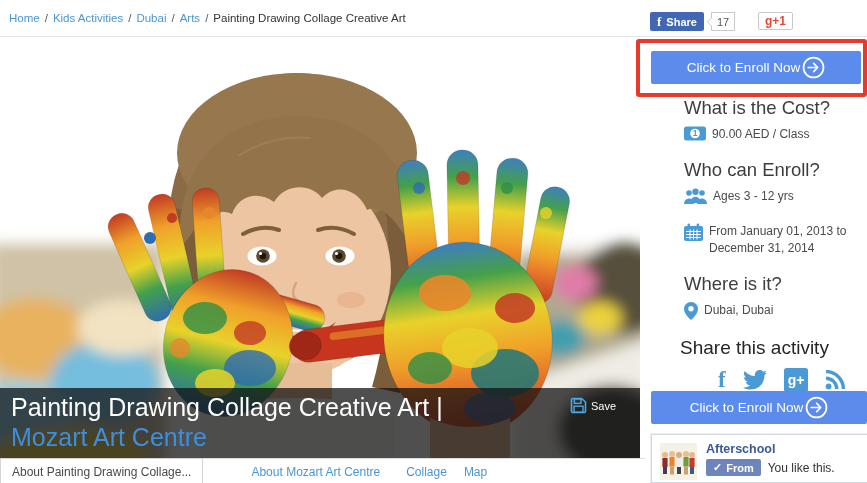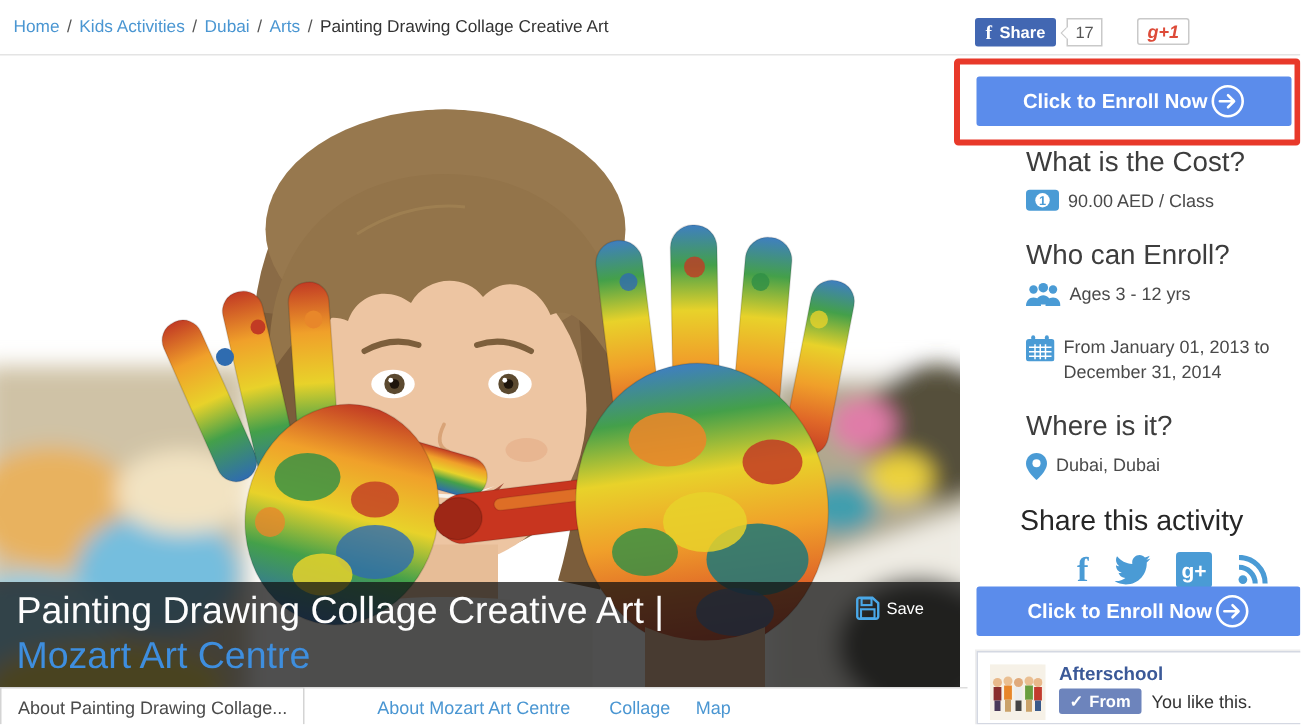--- a/index.html
+++ b/index.html
@@ -20,21 +20,21 @@
   .fbshare-btn { background:#4267b2; color:#fff; font-size:11px; font-weight:bold;
                  height:19px; display:flex; align-items:center; gap:5px; padding:0 7px; border-radius:2px; }
   .fbshare-f { font-size:13px; font-weight:bold; font-family:"Liberation Serif",serif; }
   .fbcount { position:relative; margin-left:7px; height:19px; min-width:24px; padding:0 5px;
              border:1px solid #c9c9c9; background:#fff; color:#555; font-size:11px;
              display:flex; align-items:center; justify-content:center; }
   .fbcount::before { content:""; position:absolute; left:-5px; top:5px; border:4px solid transparent; border-right-color:#c9c9c9; border-left:none;}
   .fbcount::after { content:""; position:absolute; left:-4px; top:5px; border:4px solid transparent; border-right-color:#fff; border-left:none;}
   .gplus { position:absolute; left:758px; top:12px; height:18px; padding:0 6px;
            border:1px solid #c9c9c9; border-radius:2px; background:#fff;
-           color:#dd4b39; font-size:12px; font-weight:bold; display:flex; align-items:center; cursor:pointer;font-style:italic; }
+           color:#dd4b39; font-size:12px; font-weight:bold; display:flex; align-items:center; cursor:pointer; }
 
   
   .hero { position:absolute; left:0; top:38px; width:640px; height:420px; overflow:hidden; background:#fff; }
   .hero-overlay { position:absolute; left:0; bottom:0; width:640px; height:70px;
                   background:rgba(18,18,18,0.74); color:#fff; padding:4px 0 0 11px; }
   .hero-title1 { font-size:25px; font-weight:300; line-height:30px; color:#fdfdfd; letter-spacing:0; }
   .hero-title2 { font-size:25px; font-weight:300; line-height:30px; color:#3e8ede; }
   .save-btn { position:absolute; right:24px; top:9px; display:flex; align-items:center; gap:4px;
               color:#fff; font-size:11px; font-weight:normal; cursor:pointer; }
 
@@ -45,21 +45,21 @@
                 color:#4a4a4a; padding:6px 11px 0 11px; cursor:pointer; }
   .tab { color:#4a96d2; padding-top:6px; cursor:pointer; }
   .tab.t2 { margin-left:48px; } .tab.t3 { margin-left:26px; } .tab.t4 { margin-left:17px; }
 
   
   .anno-box { position:absolute; left:636px; top:39px; width:231px; height:58px;
               border:4px solid #e8392a; border-radius:3px; z-index:9; pointer-events:none; }
 
   
   .enroll { position:absolute; display:flex; align-items:center; justify-content:center; gap:2px;
-            background:#5b8ceb; color:#fff; font-size:13.5px; font-weight:bold;
+            background:#5b8ceb; color:#fff; font-size:13.5px; font-weight:normal;
             border:none; border-radius:2px; cursor:pointer; z-index:5; font-family:inherit;}
   .enroll.b1 { left:651px; top:51px; width:210px; height:33px; }
   .enroll.b2 { left:651px; top:391px; width:216px; height:33px; }
 
   .sections { position:absolute; left:684px; top:97px; width:219px; }
   .sec { margin-bottom:16px; overflow:hidden; }
   .sec h3 { margin:0 0 7px 0; font-size:18.5px; font-weight:300; color:#3d3d3d; }
   .sec .row { font-size:12px; color:#4a4a4a; line-height:17px; }
   .sec .row svg, .sec .row .icn { float:left; margin:0 6px 2px 0; }
 

